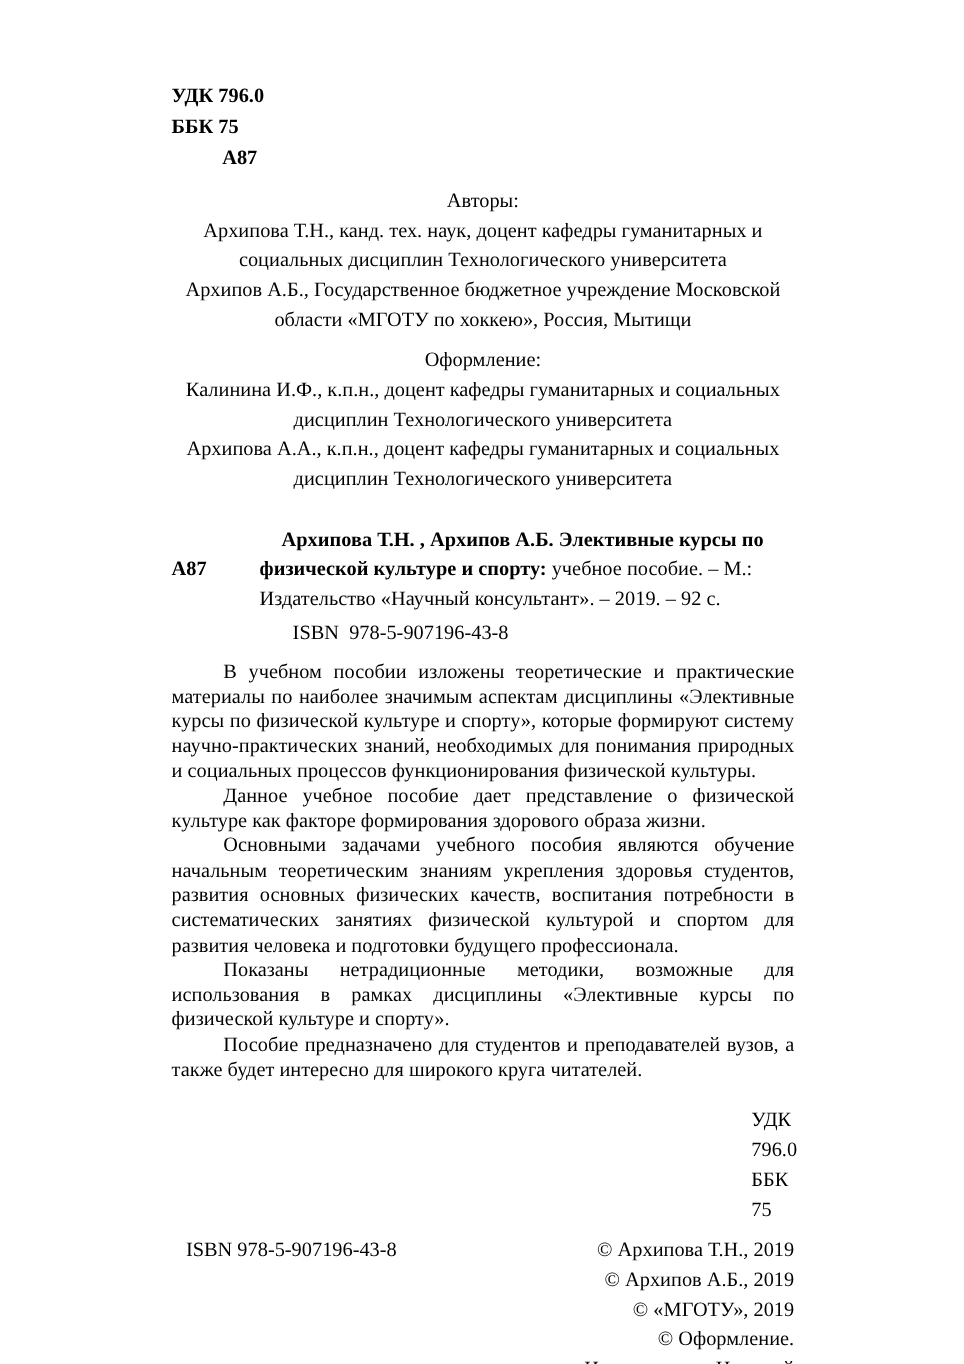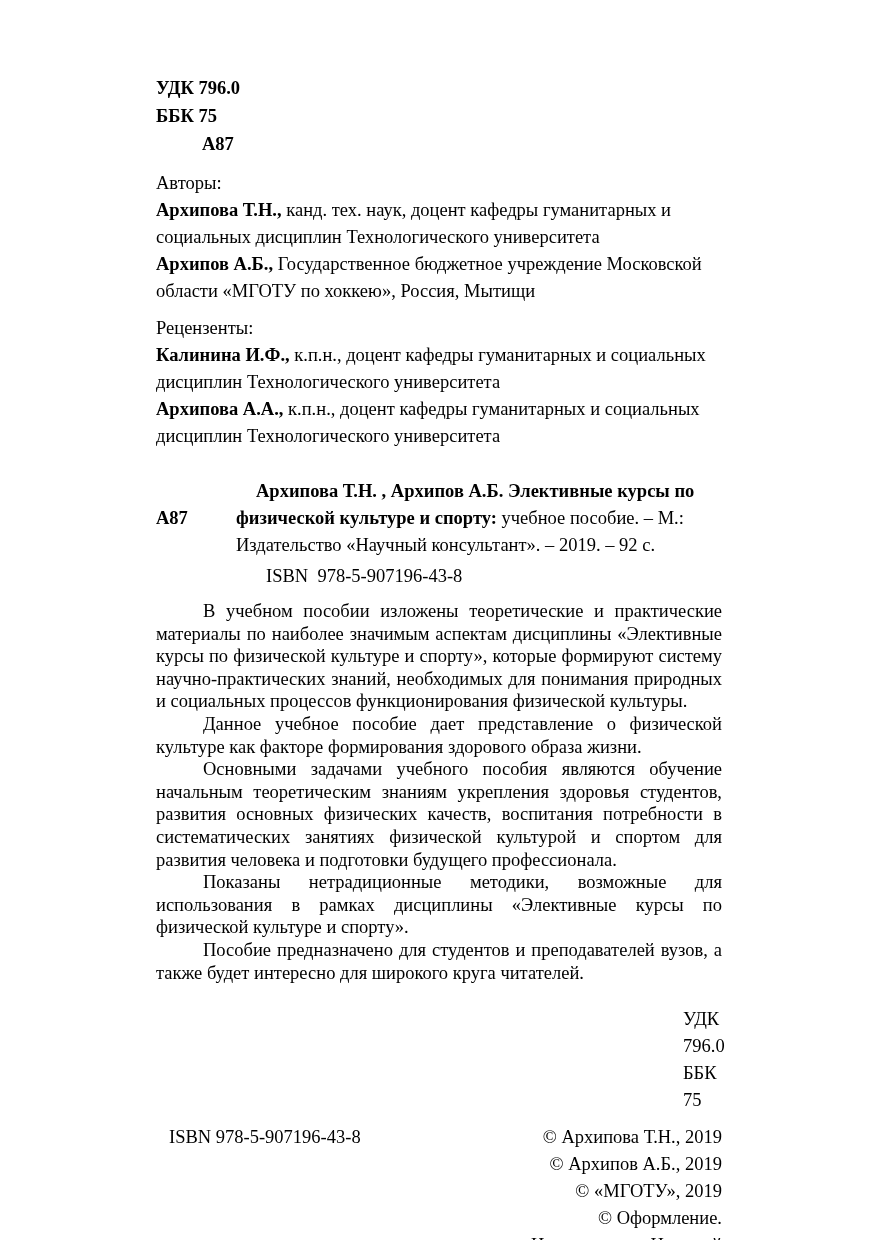--- a/index.html
+++ b/index.html
@@ -12,24 +12,24 @@
     padding: 74px 88px 40px 90px;
     background: #ffffff;
     color: #000000;
     font-family: "Liberation Serif", serif;
     font-size: 18.5px;
     overflow: hidden;
   }
   .top-codes { font-weight: bold; line-height: 28px; }
   .top-codes .a87 { margin-left: 46px; }
 
-  .section-center { line-height: 27px; }
+  .section-center { text-align: center; line-height: 27px; }
   .authors { margin-top: 12px; }
   .reviewers { margin-top: 10px; }
-  .person-name { font-weight: bold; }
+  .person-name { font-weight: normal; }
 
   .catalog {
     position: relative;
     margin-top: 28px;
     padding-left: 76px;
     line-height: 27px;
   }
   .catalog-code {
     position: absolute;
     left: 0;
@@ -79,21 +79,21 @@
     <div class="a87">А87</div>
   </div>
 
   <div class="section-center authors">
     <div>Авторы:</div>
     <div><span class="person-name">Архипова Т.Н.,</span><span> канд. тех. наук, доцент кафедры гуманитарных и социальных дисциплин Технологического университета</span></div>
     <div><span class="person-name">Архипов А.Б.,</span><span> Государственное бюджетное учреждение Московской области «МГОТУ по хоккею», Россия, Мытищи</span></div>
   </div>
 
   <div class="section-center reviewers">
-    <div>Рецензенты:</div>
+    <div>Оформление:</div>
     <div><span class="person-name">Калинина И.Ф.,</span><span>  к.п.н., доцент кафедры гуманитарных и социальных дисциплин Технологического университета</span></div>
     <div><span class="person-name">Архипова А.А.,</span><span> к.п.н., доцент кафедры гуманитарных и социальных дисциплин Технологического университета</span></div>
   </div>
 
   <div class="catalog">
     <div class="catalog-code">А87</div>
     <p class="catalog-text"><span class="catalog-title">Архипова Т.Н. , Архипов А.Б. Элективные курсы по физической культуре и спорту:</span><span> учебное пособие. – М.: Издательство «Научный консультант». – 2019. – 92 с.</span></p>
   </div>
   <div class="catalog-isbn">ISBN  978-5-907196-43-8</div>
 

